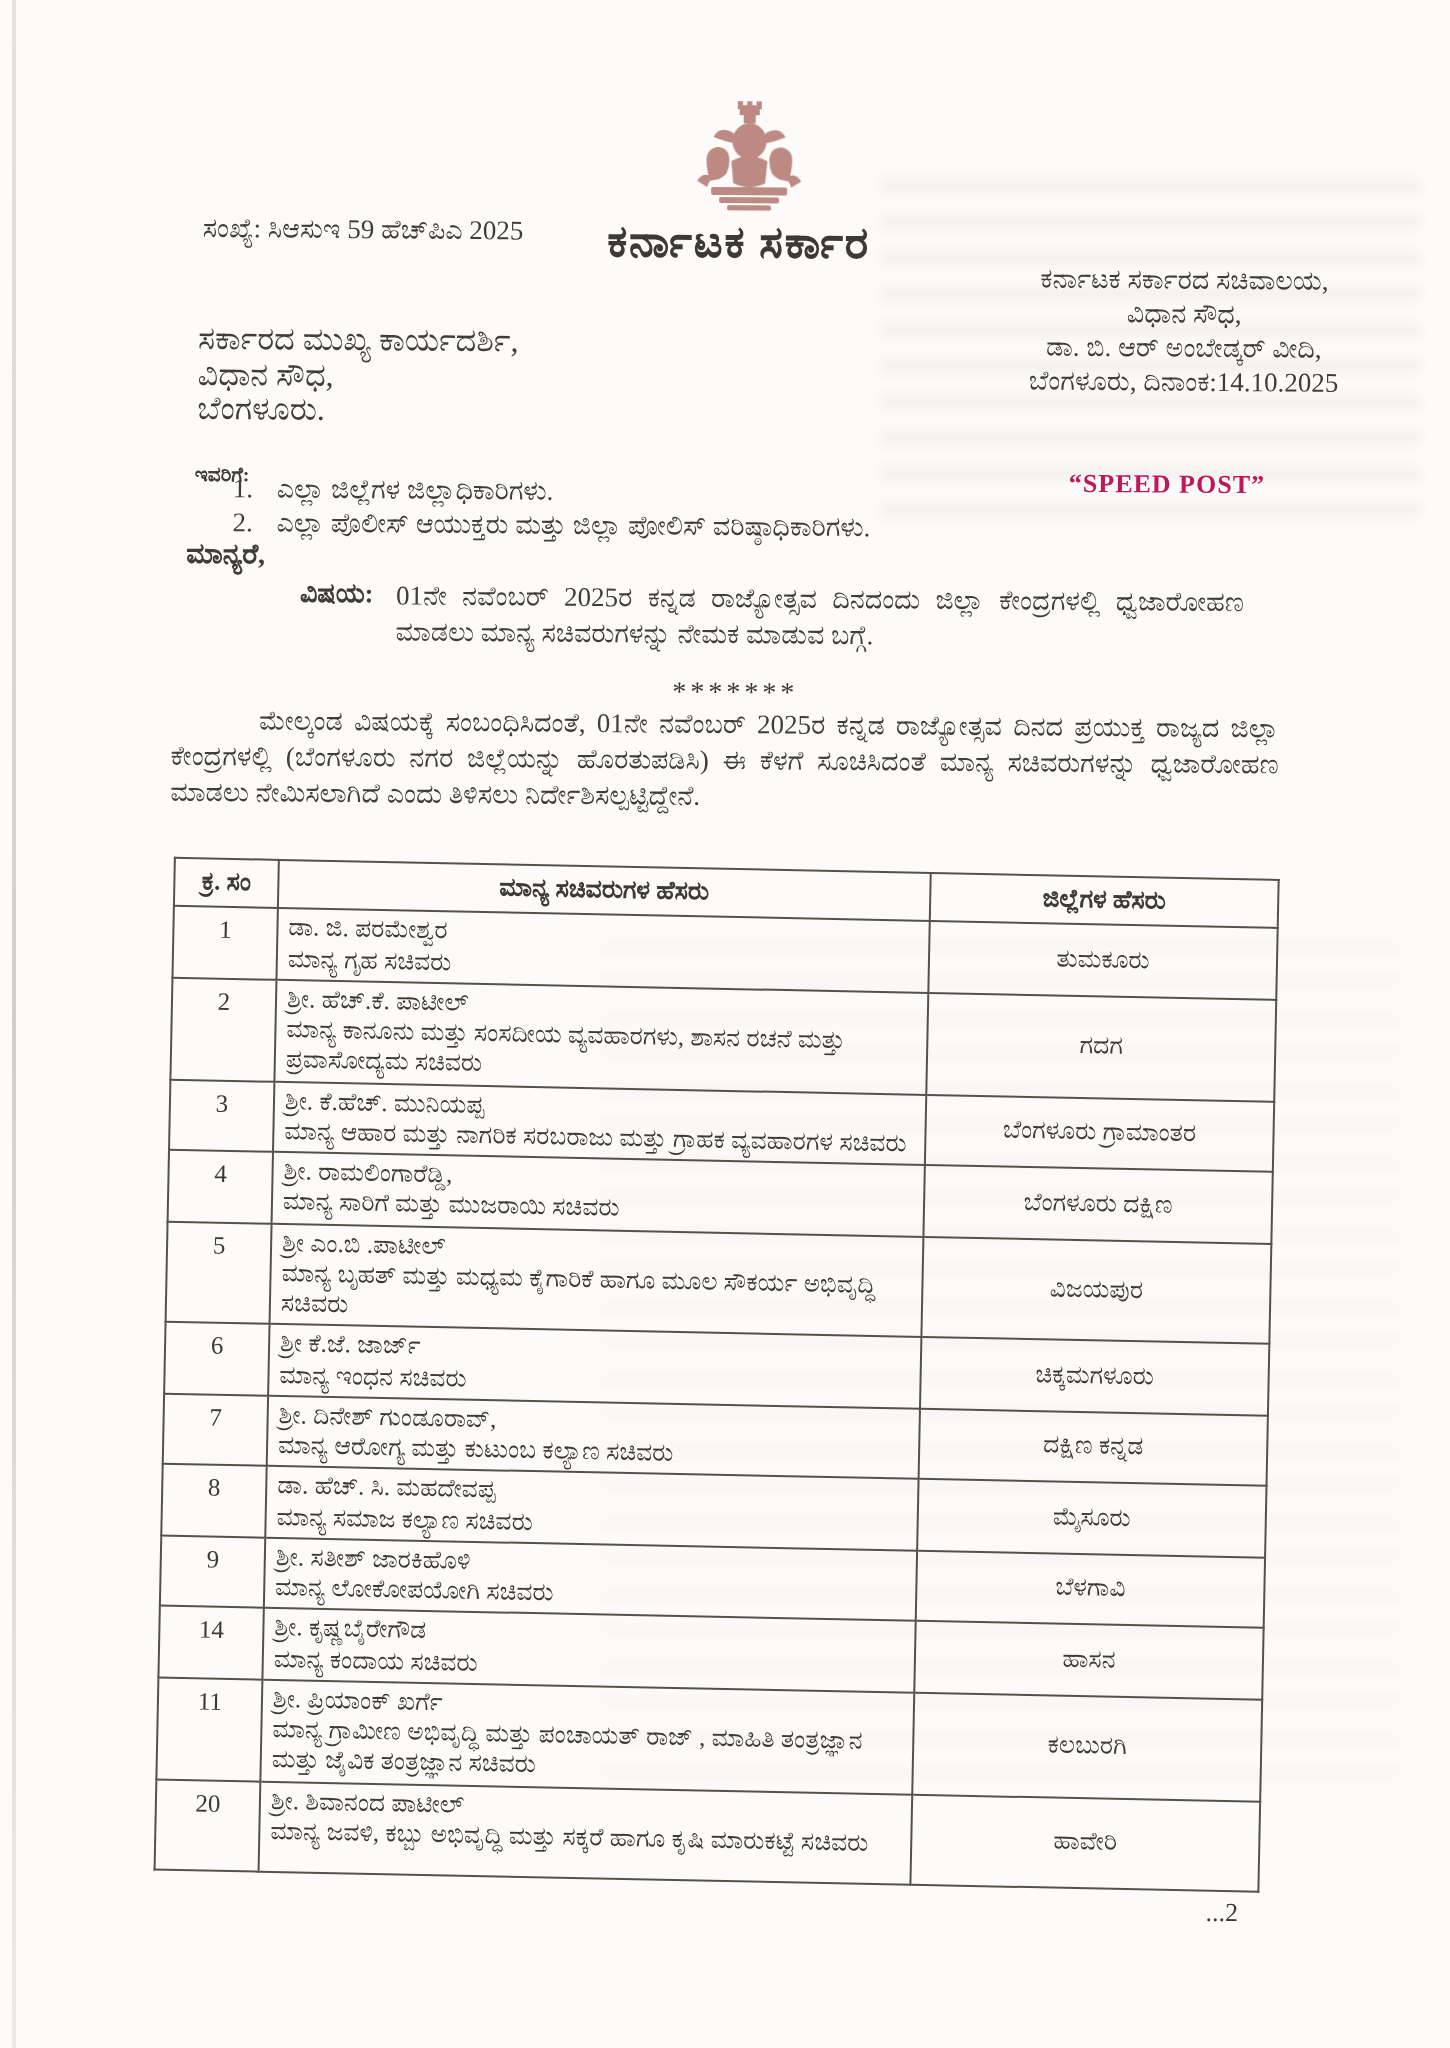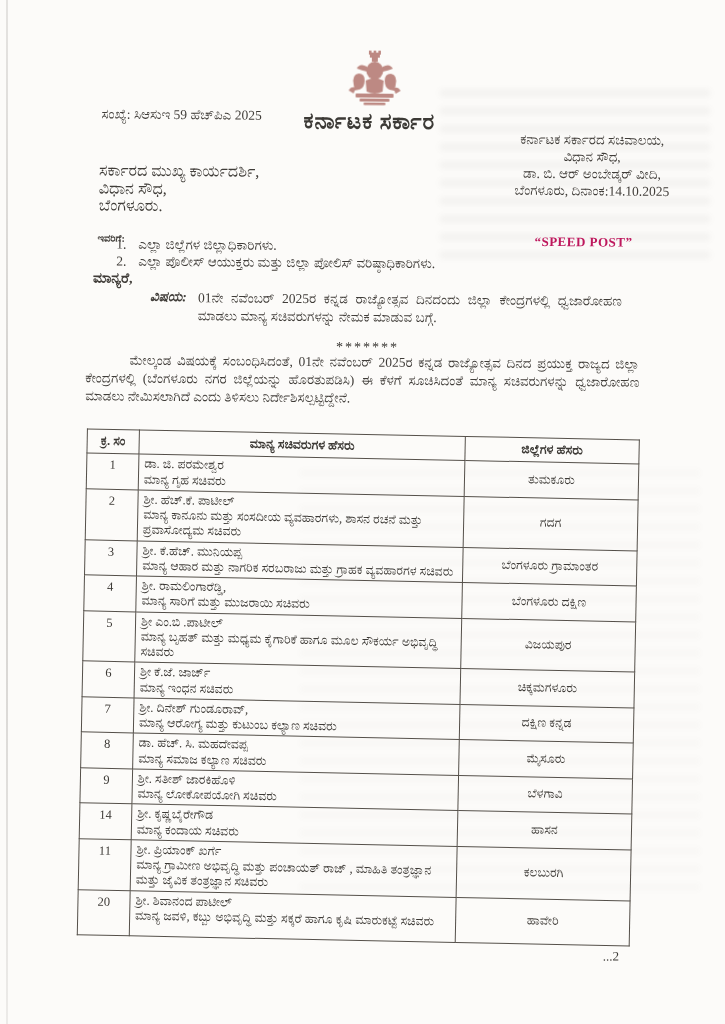--- a/index.html
+++ b/index.html
@@ -41,21 +41,21 @@
     font-size:13.5px;line-height:17px;
   }
   .speed-post{left:536px;top:206px;font-size:13px;font-weight:bold;letter-spacing:.5px;color:#be185d;margin-top:24px;}
   .recipient-block{left:100px;top:161px;font-size:16px;line-height:17.5px;}
   .to-label{left:99px;top:218px;font-size:10px;margin-top:14px;}
   .to-list{left:118px;top:236px;font-size:13.5px;line-height:16.5px;}
   .to-list .row{display:flex;}
   .to-list .num{width:22px;flex:0 0 22px;}
   .salutation{left:95px;top:270px;font-size:14px;}
   .subject-row{left:152px;top:288px;width:472px;display:flex;font-size:13.5px;}
-  .subject-label{flex:0 0 48px;font-weight:bold;font-style:italic;}
+  .subject-label{flex:0 0 48px;font-weight:bold;}
   .subject-text{flex:1;text-align:justify;line-height:18px;}
   .separator{left:0;top:337px;width:740px;text-align:center;font-size:14px;letter-spacing:2px;color:#3c3a36;}
   .body-para{
     left:88px;top:351px;width:554px;
     font-size:13.5px;line-height:18.2px;text-align:justify;text-indent:44px;
   }
   
   .minister-table-wrap{left:90px;top:428px;width:552px;transform:rotate(.7deg);transform-origin:0 0;}
   table.minister-table{
     width:552px;border-collapse:collapse;table-layout:fixed;

